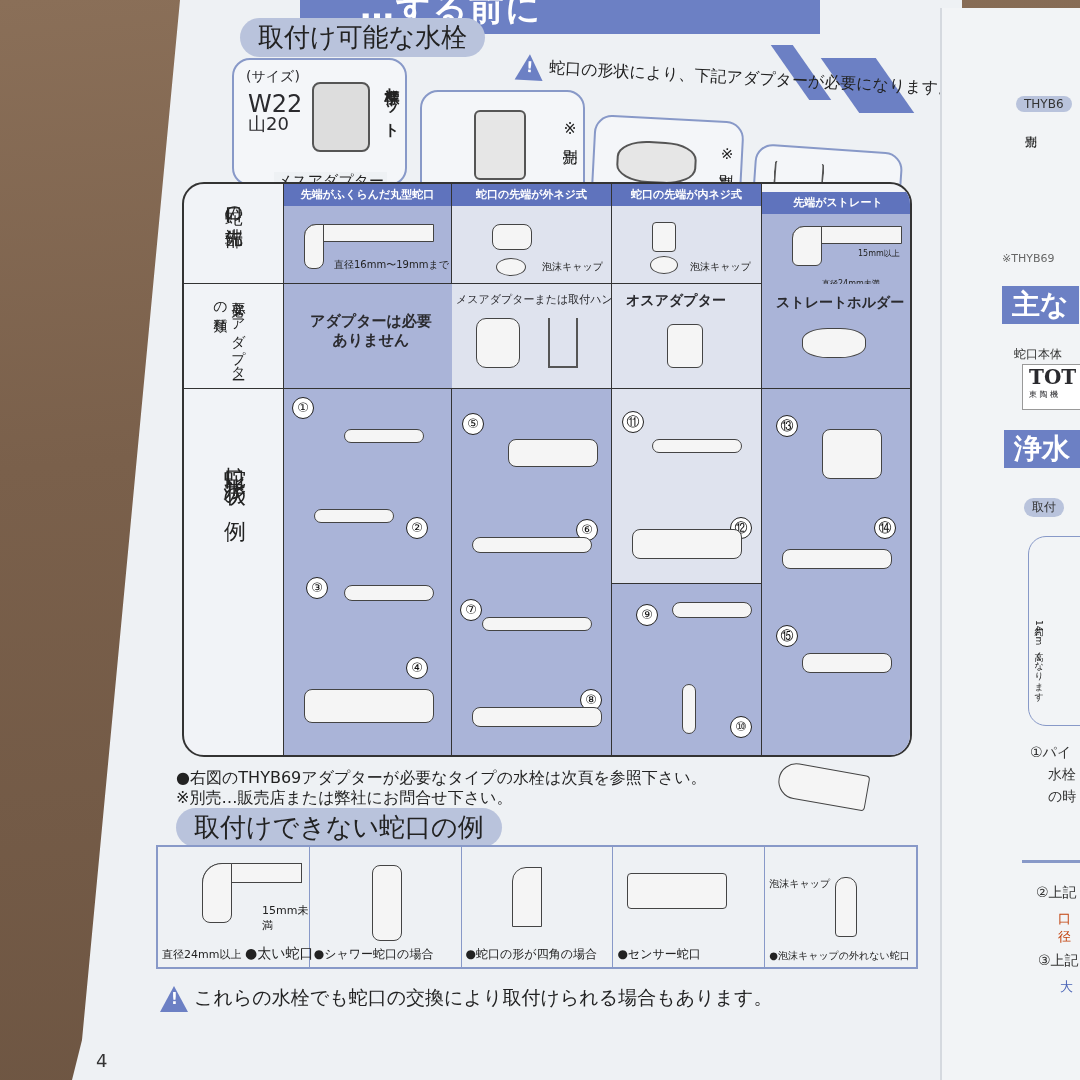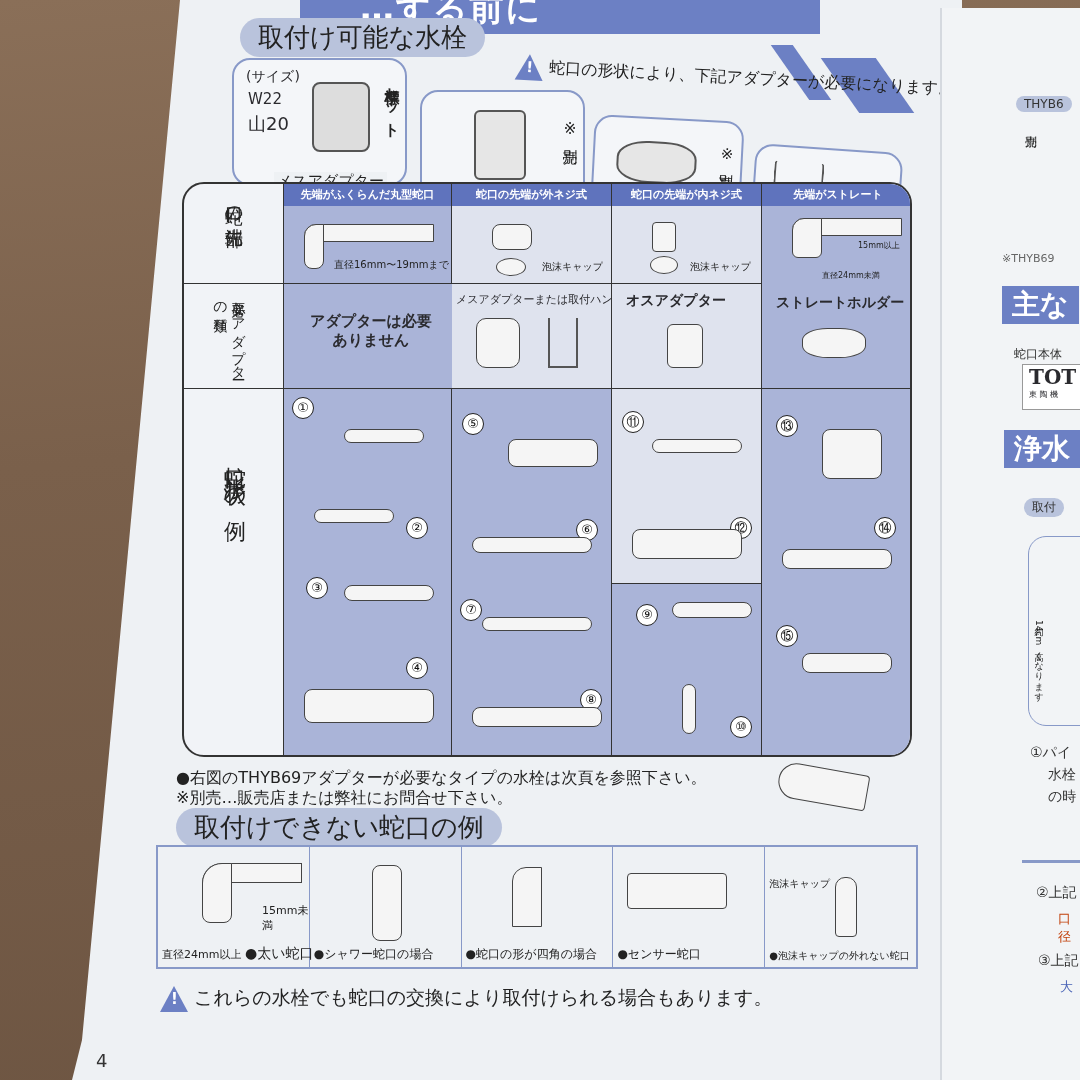--- a/index.html
+++ b/index.html
@@ -51,21 +51,21 @@
 <div class="stripe" style="left:840px;top:58px;width:55px;height:55px"></div>
 
 <div class="pill" style="left:240px;top:18px">取付け可能な水栓</div>
 
 <div class="warn" style="left:515px;top:65px;transform:rotate(3deg)">
   <span class="tri"></span><span>蛇口の形状により、下記アダプターが必要になります。</span>
 </div>
 
 <div class="box" style="left:232px;top:58px;width:175px;height:128px">
   <div style="position:absolute;left:12px;top:8px;font-size:14px">(サイズ)</div>
-  <div style="position:absolute;left:14px;top:30px;font-size:15px">W22</div>
+  <div style="position:absolute;left:14px;top:30px;font-size:24px">W22</div>
   <div style="position:absolute;left:14px;top:52px;font-size:18px">山20</div>
   <div style="position:absolute;left:78px;top:22px;width:58px;height:70px;border:2px solid #555;border-radius:8px;background:#ddd"></div>
   <div class="vtext" style="left:148px;top:18px;font-weight:bold">標準セット</div>
   <div class="lbl" style="left:40px;top:112px">メスアダプター</div>
 </div>
 <div class="box" style="left:420px;top:90px;width:165px;height:112px">
   <div style="position:absolute;left:52px;top:18px;width:52px;height:70px;border:2px solid #555;border-radius:6px;background:#e6e6e6"></div>
   <div class="vtext" style="left:138px;top:28px">※別売</div>
   <div class="lbl" style="left:28px;top:96px">オスアダプター</div>
 </div>
@@ -149,21 +149,21 @@
     <div class="num" style="left:118px;top:128px">⑫</div>
     <div class="faucet" style="left:20px;top:140px;width:110px;height:30px"></div>
   </div>
   <div class="cell blue" style="left:428px;top:400px;width:150px;height:175px;border-bottom:none">
     <div class="num" style="left:24px;top:20px">⑨</div>
     <div class="faucet" style="left:60px;top:18px;width:80px;height:16px"></div>
     <div class="num" style="left:118px;top:132px">⑩</div>
     <div class="faucet" style="left:70px;top:100px;width:14px;height:50px"></div>
   </div>
 
-  <div class="cell blue" style="left:578px;top:0;width:152px;height:119px;border-right:none">
+  <div class="cell blue" style="left:578px;top:8px;width:152px;height:119px;border-right:none">
     <div class="hdr">先端がストレート</div>
     <div class="faucet" style="left:30px;top:34px;width:110px;height:18px;border-radius:12px 0 0 0"></div>
     <div class="faucet" style="left:30px;top:34px;width:30px;height:40px;border-radius:12px 0 6px 6px"></div>
     <div class="small" style="left:96px;top:56px;font-size:8px">15mm以上</div>
     <div class="small" style="left:60px;top:86px;font-size:8px">直径24mm未満</div>
   </div>
   <div class="cell blue" style="left:578px;top:100px;width:152px;height:105px;border-right:none">
     <div style="position:absolute;left:14px;top:10px;font-size:14px;font-weight:bold">ストレートホルダー</div>
     <div class="faucet" style="left:40px;top:44px;width:64px;height:30px;border-radius:40%"></div>
   </div>

